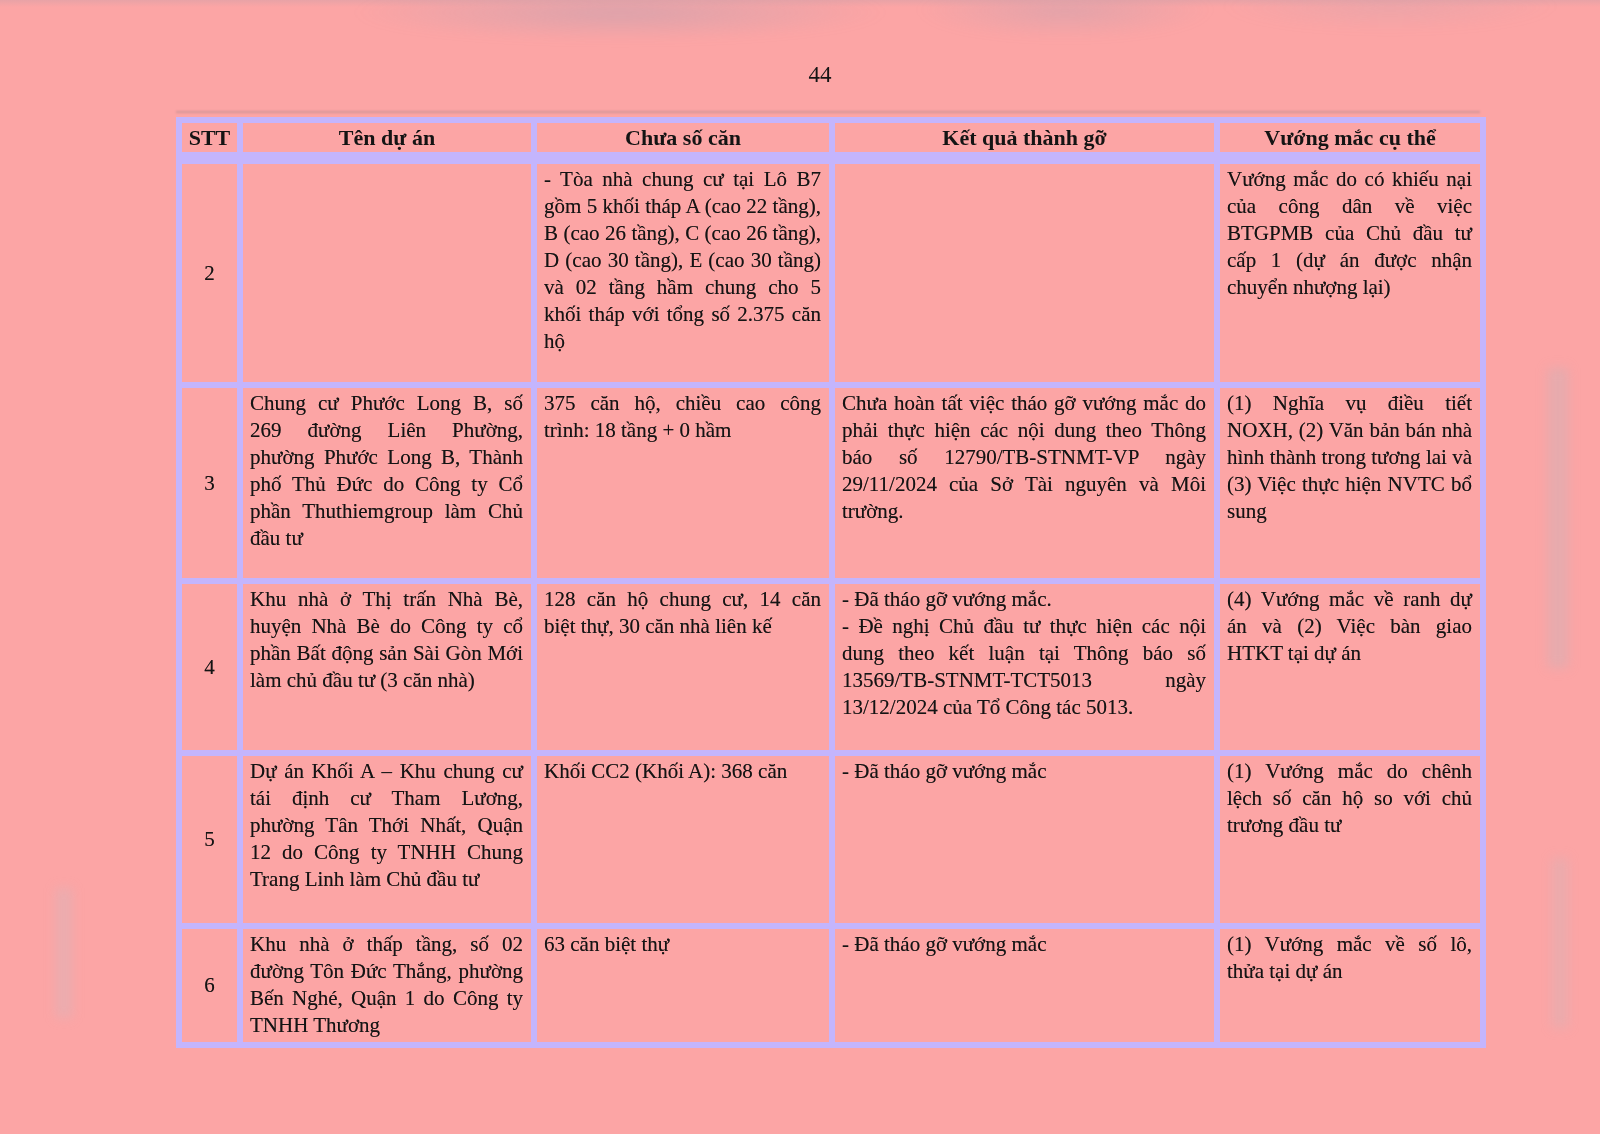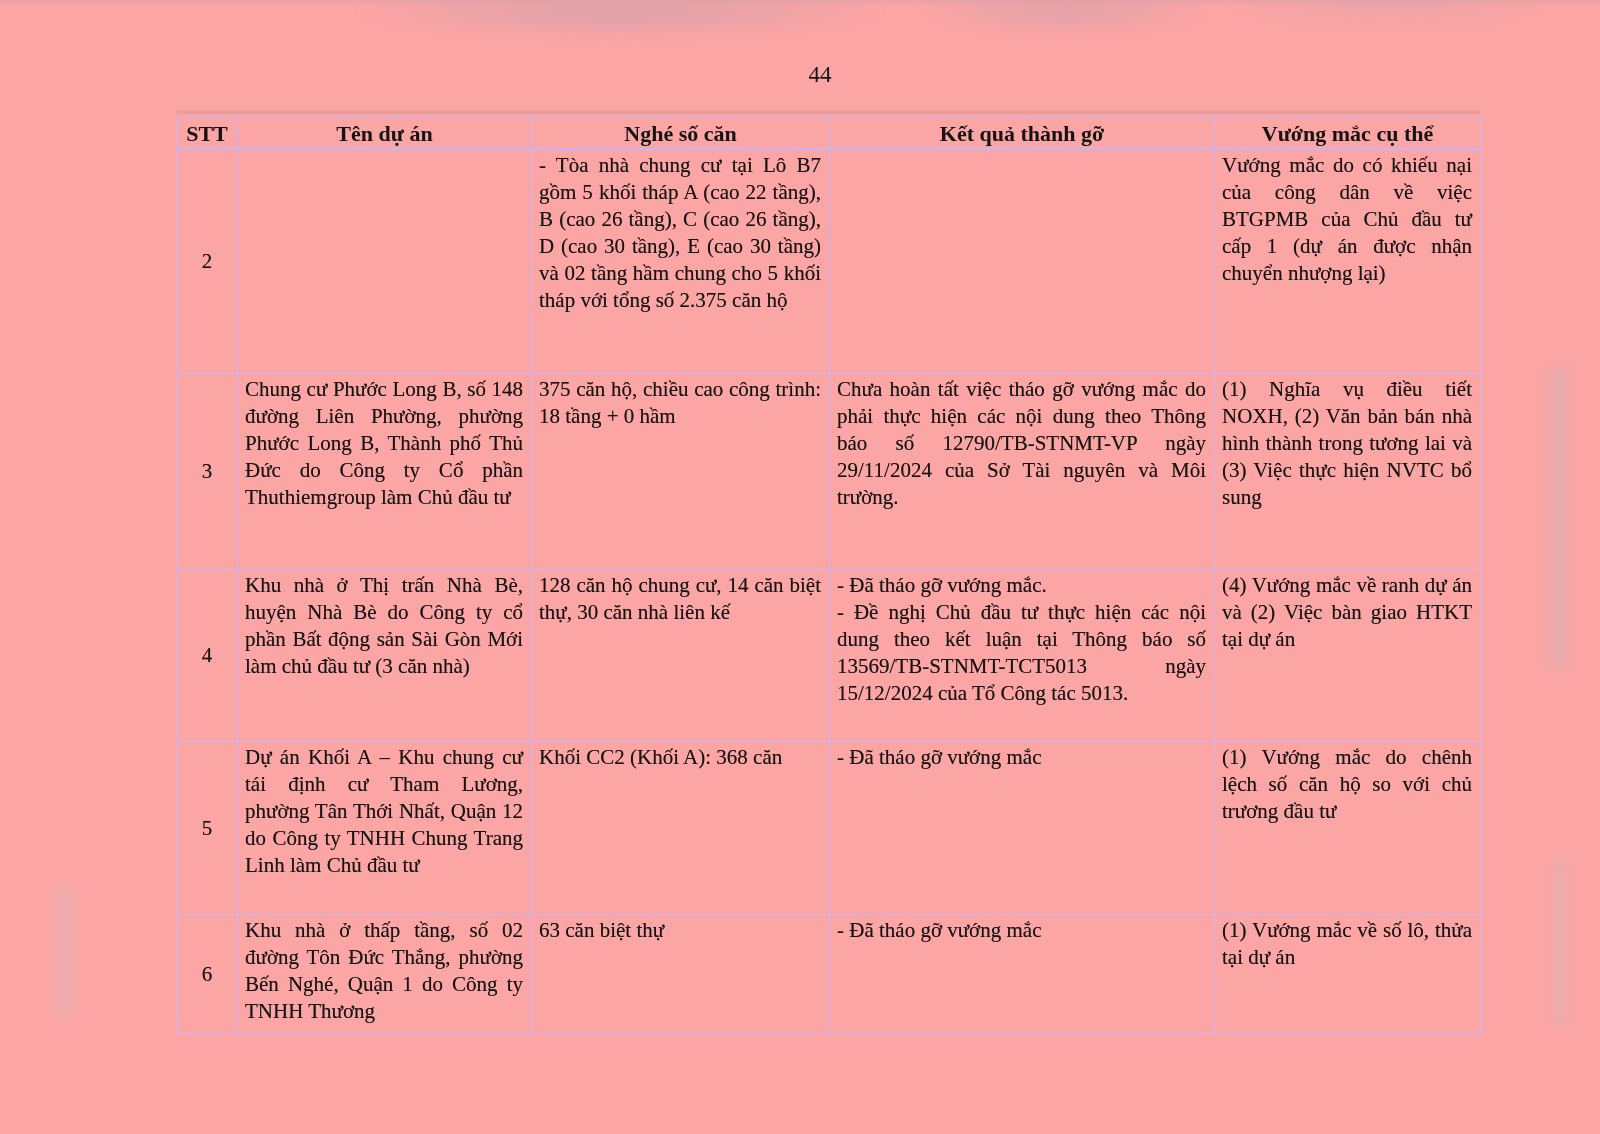--- a/index.html
+++ b/index.html
@@ -49,21 +49,21 @@
     left: 176px;
     top: 117px;
     width: 1304px;
     border-collapse: collapse;
     table-layout: fixed;
     font-size: 21px;
     line-height: 27px;
   }
   .doc-table::before { content: ""; }
   .doc-table th, .doc-table td {
-    border: 1px solid #c4b5fd;
+    border: 6px solid #c4b5fd;
     overflow: hidden;
   }
   .doc-table th {
     font-size: 22px;
     font-weight: bold;
     text-align: center;
     vertical-align: middle;
     padding: 1px 4px;
     height: 31px;
     box-sizing: border-box;
@@ -119,21 +119,21 @@
       <col style="width:61px">
       <col style="width:294px">
       <col style="width:298px">
       <col style="width:385px">
       <col style="width:266px">
     </colgroup>
     <thead>
       <tr>
         <th>STT</th>
         <th>Tên dự án</th>
-        <th>Nghé số căn</th>
+        <th>Chưa số căn</th>
         <th>Kết quả thành gỡ</th>
         <th>Vướng mắc cụ thể</th>
       </tr>
     </thead>
     <tbody>
       <tr class="r2">
         <td class="stt">
             <span class="cell-text" style="text-align:center">2</span>
           </td>
         <td>
@@ -147,21 +147,21 @@
           </td>
         <td>
             <span class="cell-text">Vướng mắc do có khiếu nại của công dân về việc BTGPMB của Chủ đầu tư cấp 1 (dự án được nhận chuyển nhượng lại)</span>
           </td>
       </tr>
       <tr class="r3">
         <td class="stt">
             <span class="cell-text" style="text-align:center">3</span>
           </td>
         <td>
-            <span class="cell-text">Chung cư Phước Long B, số 148 đường Liên Phường, phường Phước Long B, Thành phố Thủ Đức do Công ty Cổ phần Thuthiemgroup làm Chủ đầu tư</span>
+            <span class="cell-text">Chung cư Phước Long B, số 269 đường Liên Phường, phường Phước Long B, Thành phố Thủ Đức do Công ty Cổ phần Thuthiemgroup làm Chủ đầu tư</span>
           </td>
         <td>
             <span class="cell-text">375 căn hộ, chiều cao công trình: 18 tầng + 0 hầm</span>
           </td>
         <td>
             <span class="cell-text">Chưa hoàn tất việc tháo gỡ vướng mắc do phải thực hiện các nội dung theo Thông báo số 12790/TB-STNMT-VP ngày 29/11/2024 của Sở Tài nguyên và Môi trường.</span>
           </td>
         <td>
             <span class="cell-text">(1) Nghĩa vụ điều tiết NOXH, (2) Văn bản bán nhà hình thành trong tương lai và (3) Việc thực hiện NVTC bổ sung</span>
           </td>
@@ -171,21 +171,21 @@
             <span class="cell-text" style="text-align:center">4</span>
           </td>
         <td>
             <span class="cell-text">Khu nhà ở Thị trấn Nhà Bè, huyện Nhà Bè do Công ty cổ phần Bất động sản Sài Gòn Mới làm chủ đầu tư (3 căn nhà)</span>
           </td>
         <td>
             <span class="cell-text">128 căn hộ chung cư, 14 căn biệt thự, 30 căn nhà liên kế</span>
           </td>
         <td>
             <span class="cell-text">- Đã tháo gỡ vướng mắc.
-- Đề nghị Chủ đầu tư thực hiện các nội dung theo kết luận tại Thông báo số 13569/TB-STNMT-TCT5013 ngày 15/12/2024 của Tổ Công tác 5013.</span>
+- Đề nghị Chủ đầu tư thực hiện các nội dung theo kết luận tại Thông báo số 13569/TB-STNMT-TCT5013 ngày 13/12/2024 của Tổ Công tác 5013.</span>
           </td>
         <td>
             <span class="cell-text">(4) Vướng mắc về ranh dự án và (2) Việc bàn giao HTKT tại dự án</span>
           </td>
       </tr>
       <tr class="r5">
         <td class="stt">
             <span class="cell-text" style="text-align:center">5</span>
           </td>
         <td>

